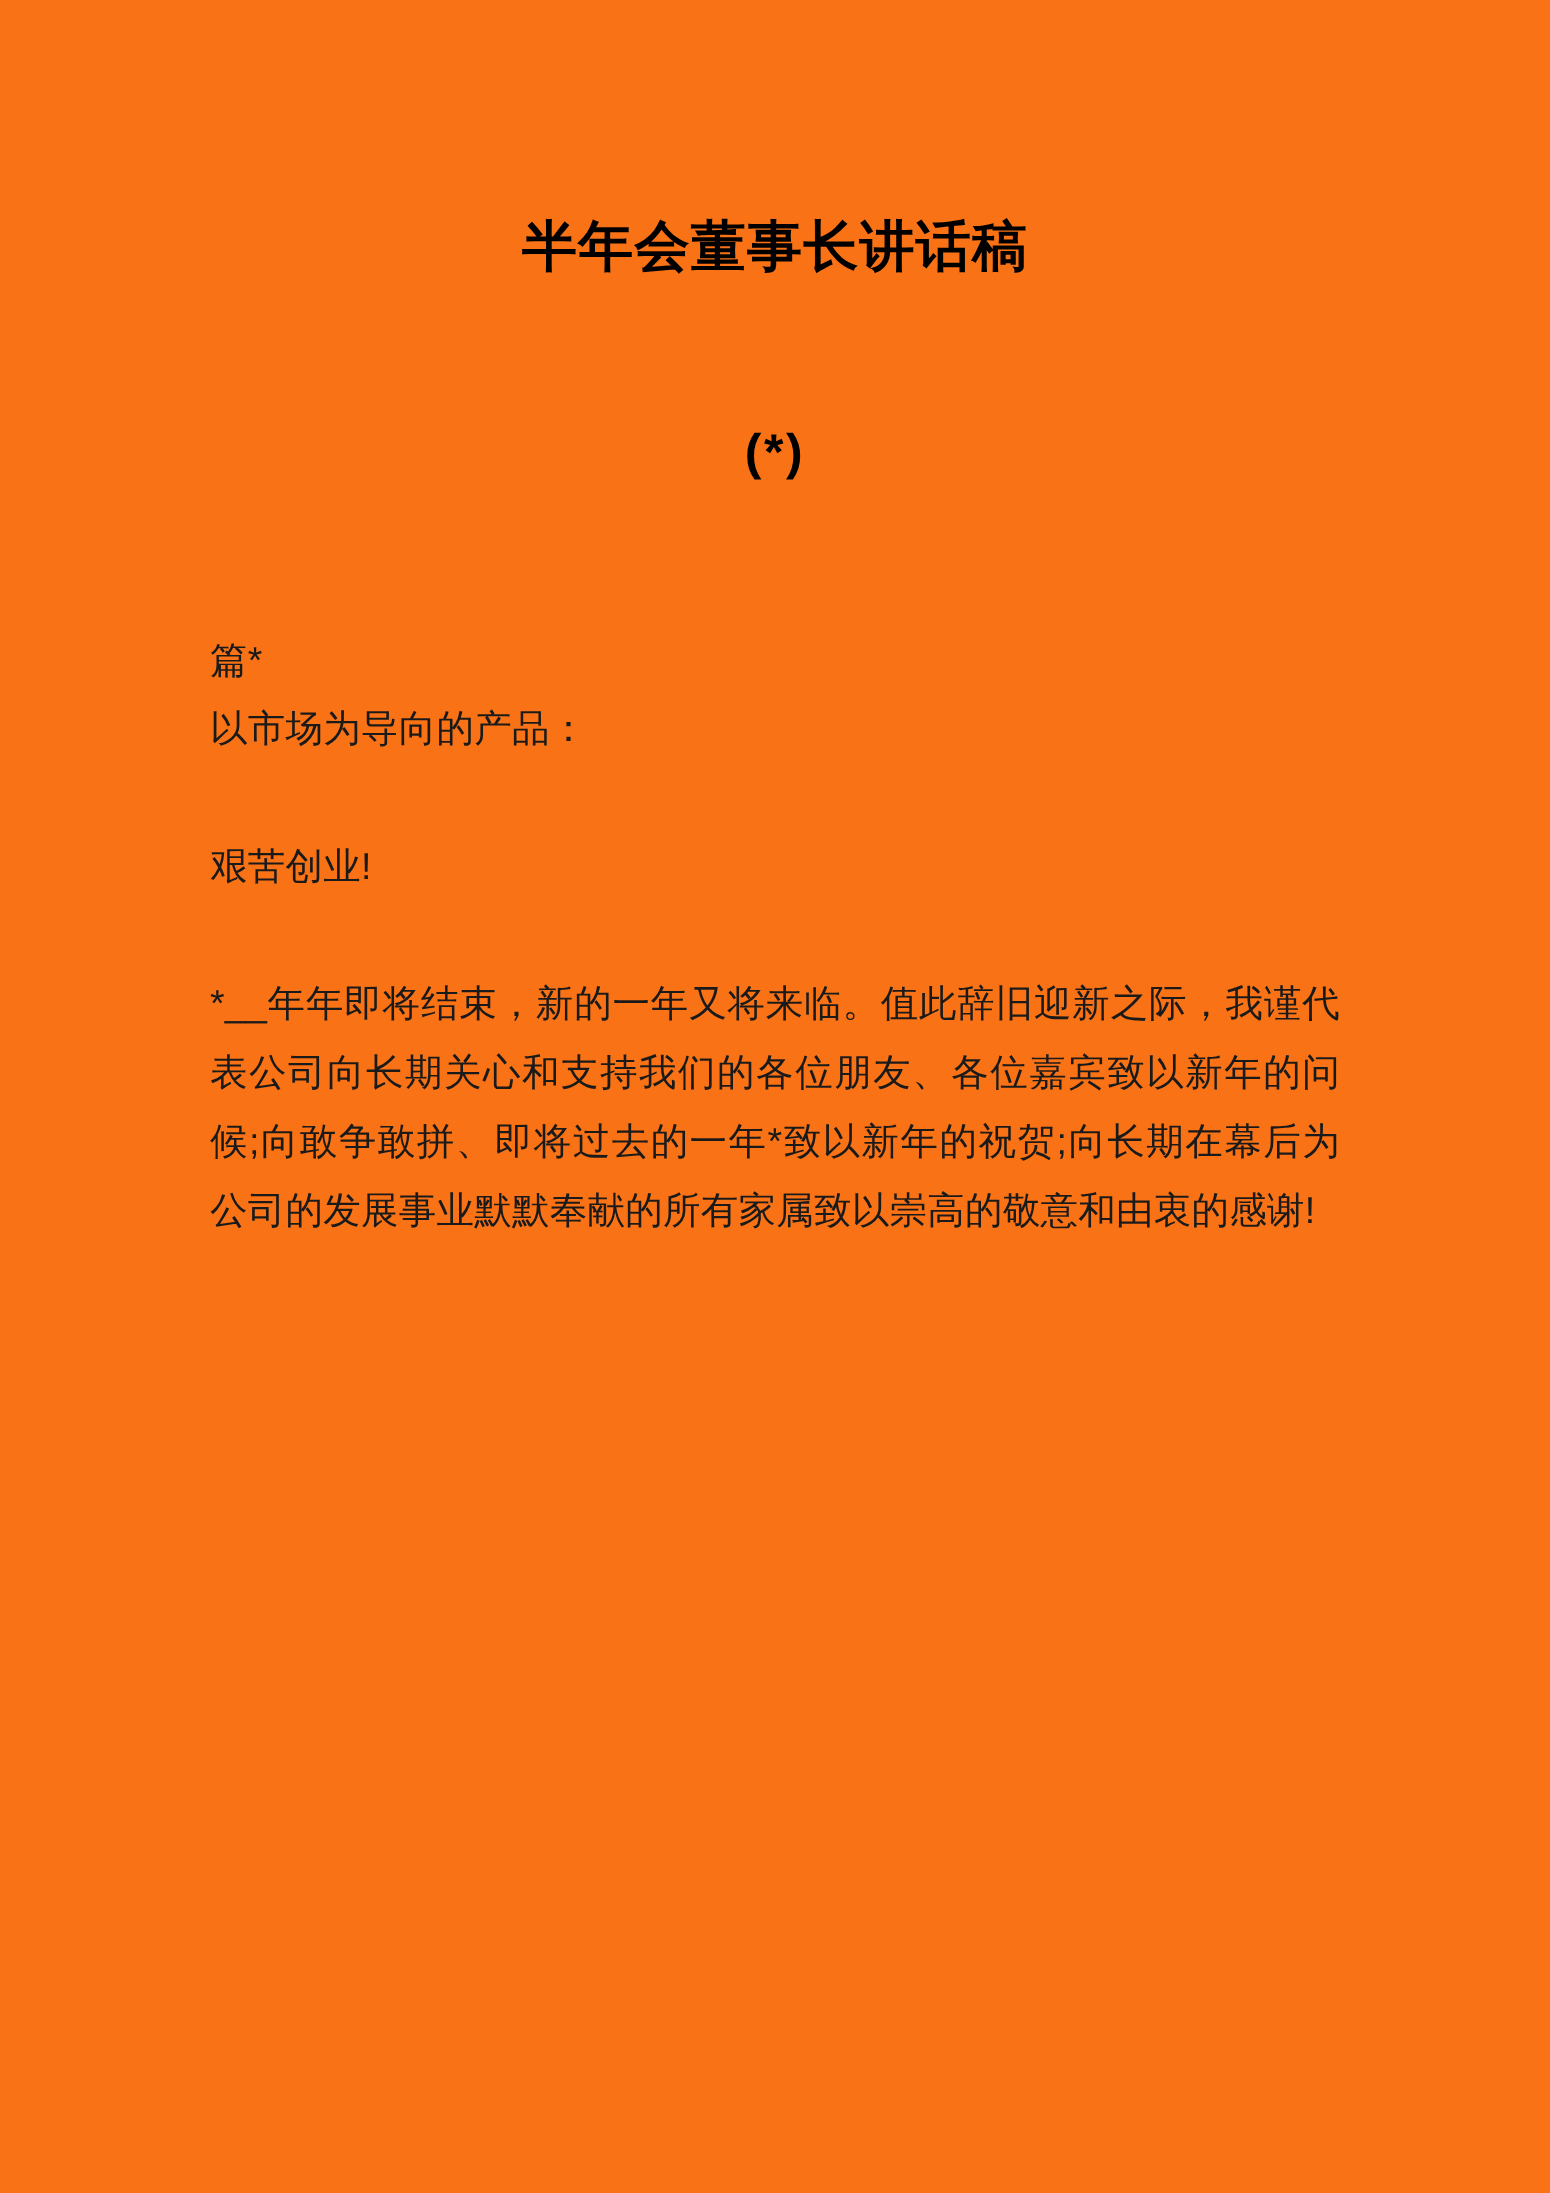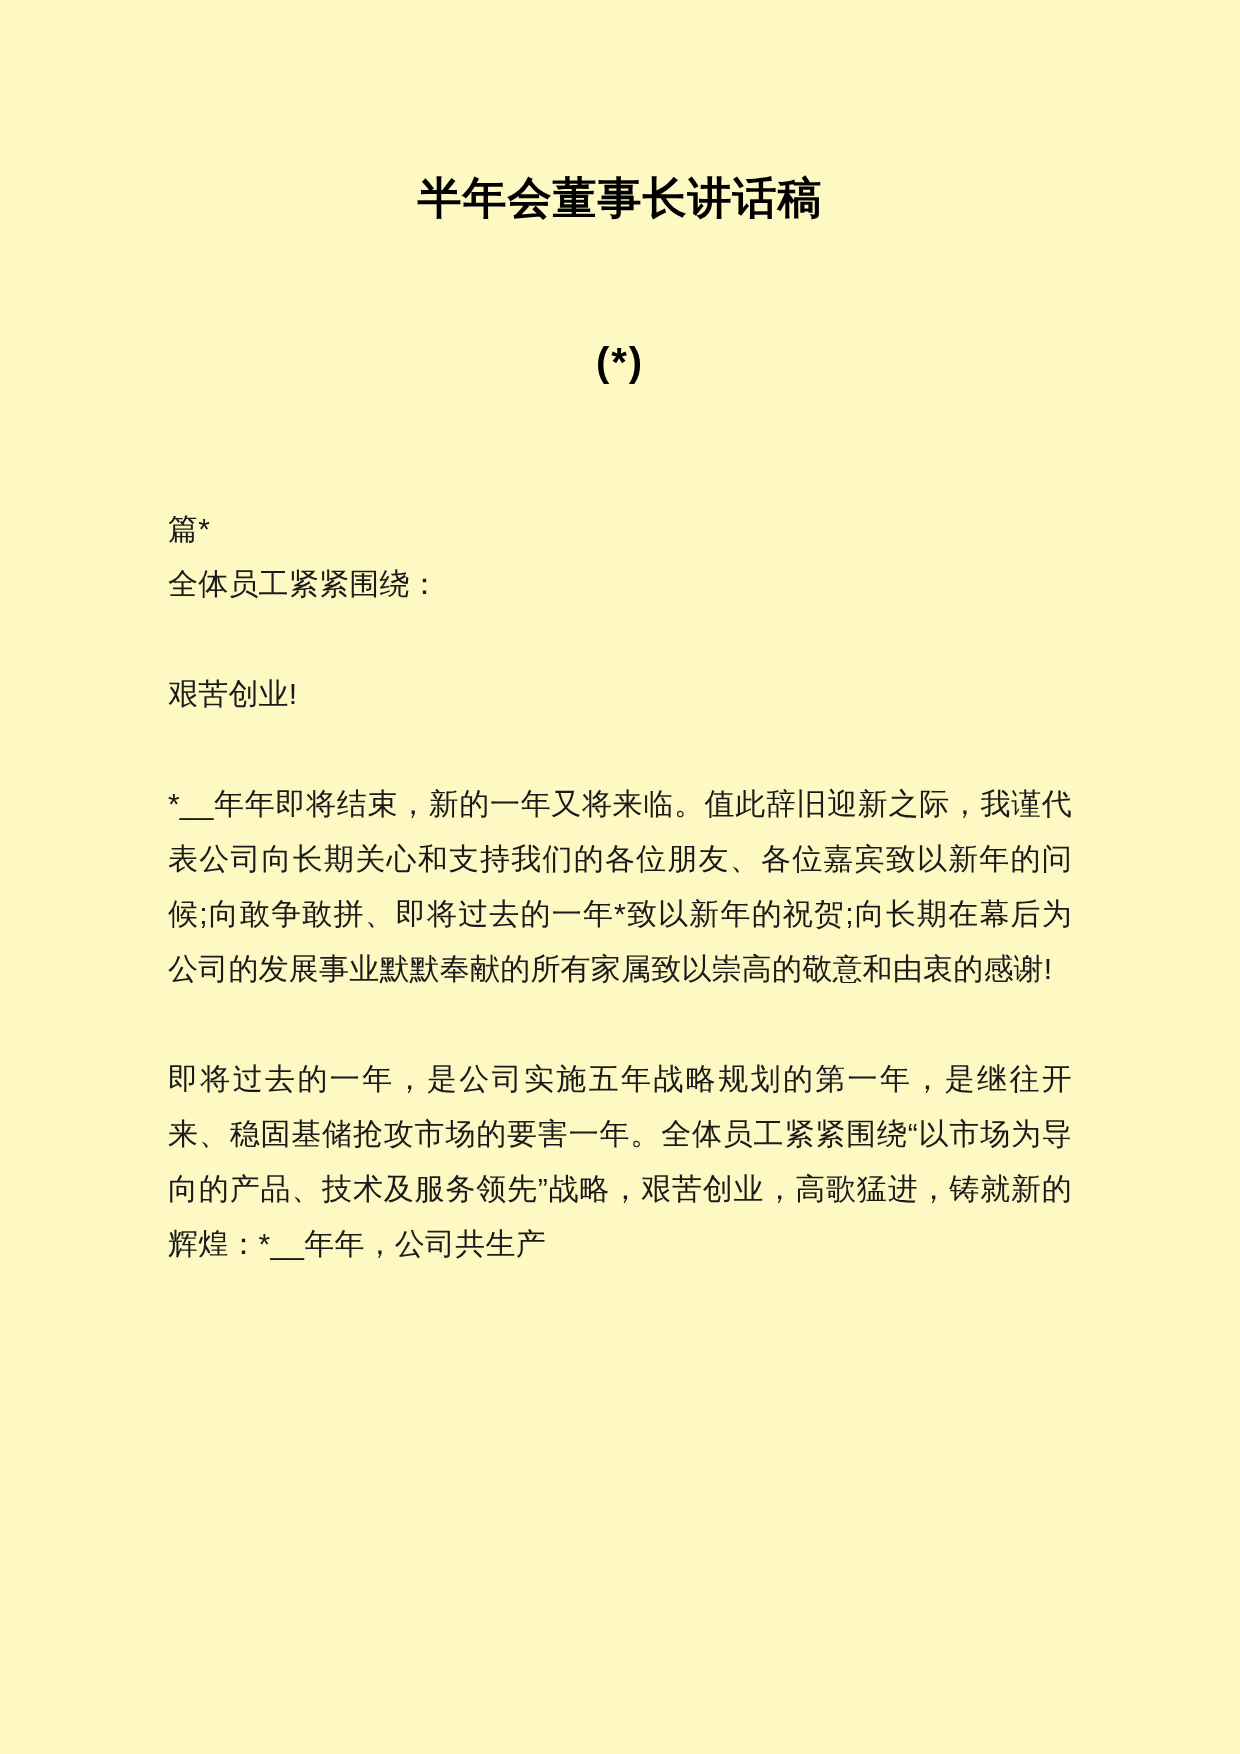--- a/index.html
+++ b/index.html
@@ -9,21 +9,21 @@
   }
   body {
     font-family: "Liberation Sans", "DejaVu Sans", sans-serif;
     color: #1a1a1a;
   }
   .page {
     position: relative;
     width: 1240px;
     height: 1754px;
     margin: 0 auto;
-    background: #fef9c3;
+    background: #f97316;
     box-sizing: border-box;
     overflow: hidden;
   }
   .doc-body {
     position: absolute;
     left: 0;
     top: 0;
     width: 1240px;
     padding: 0 168px;
     box-sizing: border-box;
@@ -74,29 +74,28 @@
   <div class="doc-body">
 
     <h1 class="doc-title">半年会董事长讲话稿</h1>
 
     <div class="doc-subtitle">(*)</div>
 
     <div class="content">
 
       <p class="para tight">篇*</p>
 
-      <p class="para tight">全体员工紧紧围绕：</p>
+      <p class="para tight">以市场为导向的产品：</p>
 
       <div class="gap-para"></div>
 
       <p class="para">艰苦创业!</p>
 
       <div class="gap-para"></div>
 
       <p class="para">*__年年即将结束，新的一年又将来临。值此辞旧迎新之际，我谨代表公司向长期关心和支持我们的各位朋友、各位嘉宾致以新年的问候;向敢争敢拼、即将过去的一年*致以新年的祝贺;向长期在幕后为公司的发展事业默默奉献的所有家属致以崇高的敬意和由衷的感谢!</p>
 
       <div class="gap-para"></div>
 
-      <p class="para">即将过去的一年，是公司实施五年战略规划的第一年，是继往开来、稳固基储抢攻市场的要害一年。全体员工紧紧围绕“以市场为导向的产品、技术及服务领先”战略，艰苦创业，高歌猛进，铸就新的辉煌：*__年年，公司共生产</p>
 
     </div>
   </div>
 </div>
 
 </body></html>

